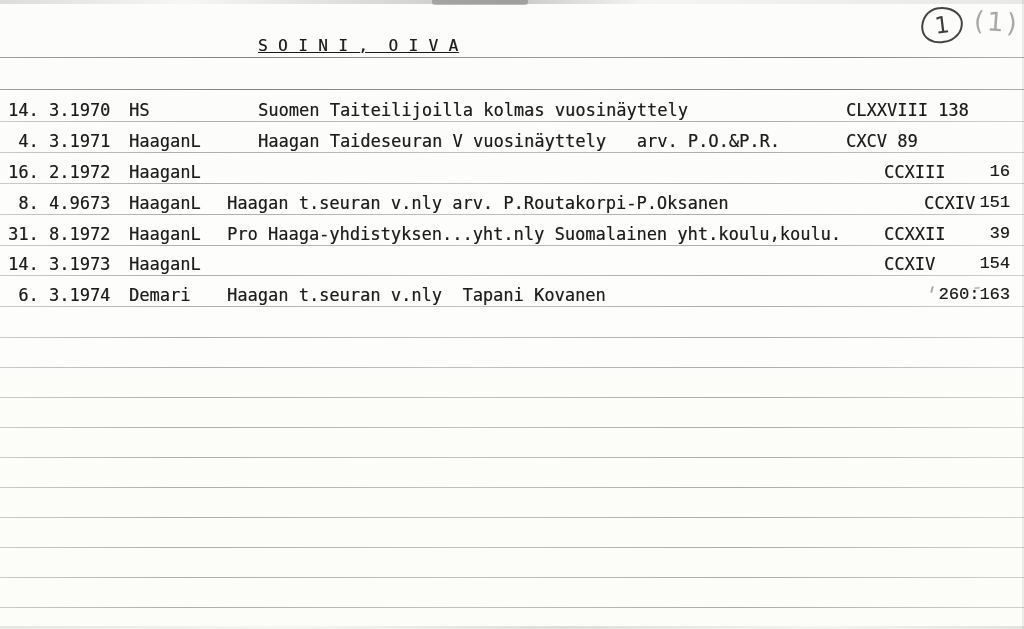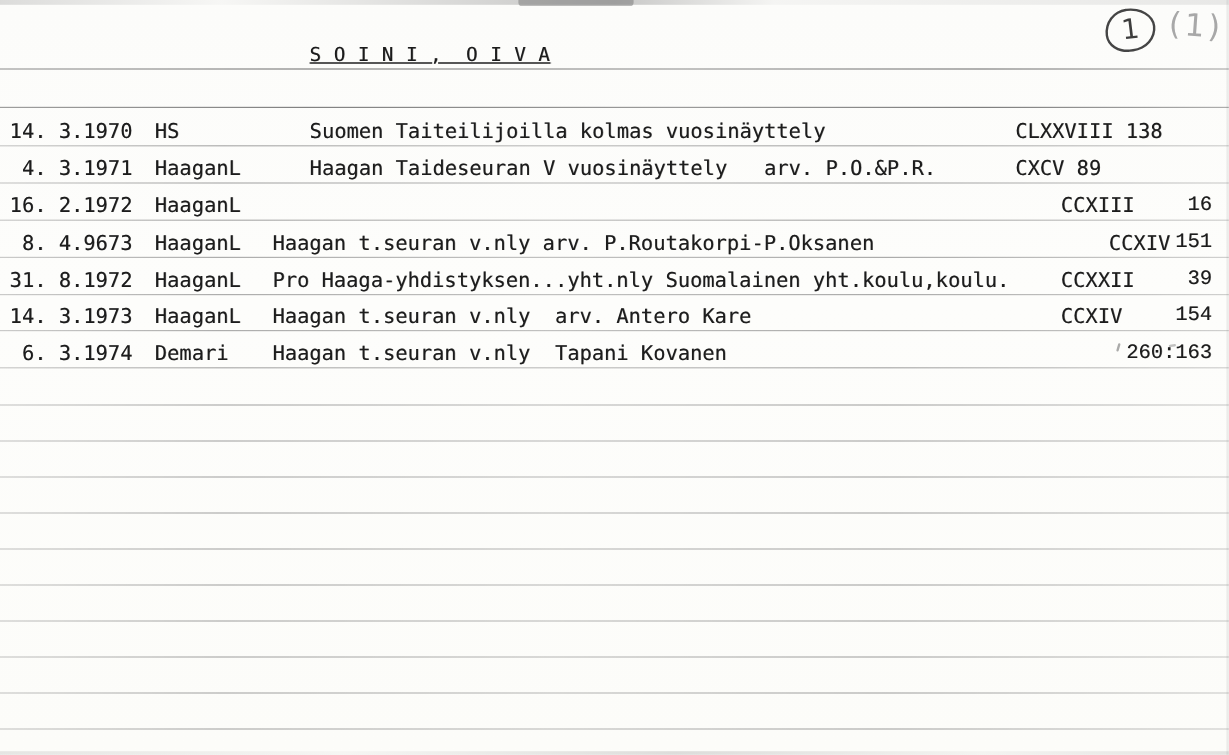--- a/index.html
+++ b/index.html
@@ -156,21 +156,20 @@
     <span class="cell date">31. 8.1972</span>
     <span class="cell src">HaaganL</span>
     <span class="cell" style="left:227px">Pro Haaga-yhdistyksen...yht.nly Suomalainen yht.koulu,koulu.</span>
     <span class="cell" style="left:884px">CCXXII</span>
     <span class="cell page">39</span>
   </div>
 
   <div class="row" style="top:253px">
     <span class="cell date">14. 3.1973</span>
     <span class="cell src">HaaganL</span>
-    <span class="cell" style="left:227px">Haagan t.seuran v.nly  arv. Antero Kare</span>
     <span class="cell" style="left:884px">CCXIV</span>
     <span class="cell page">154</span>
   </div>
 
   <div class="row" style="top:284px">
     <span class="cell date"> 6. 3.1974</span>
     <span class="cell src">Demari</span>
     <span class="cell" style="left:227px">Haagan t.seuran v.nly  Tapani Kovanen</span>
     <span class="cell page">260:163</span>
   </div>

